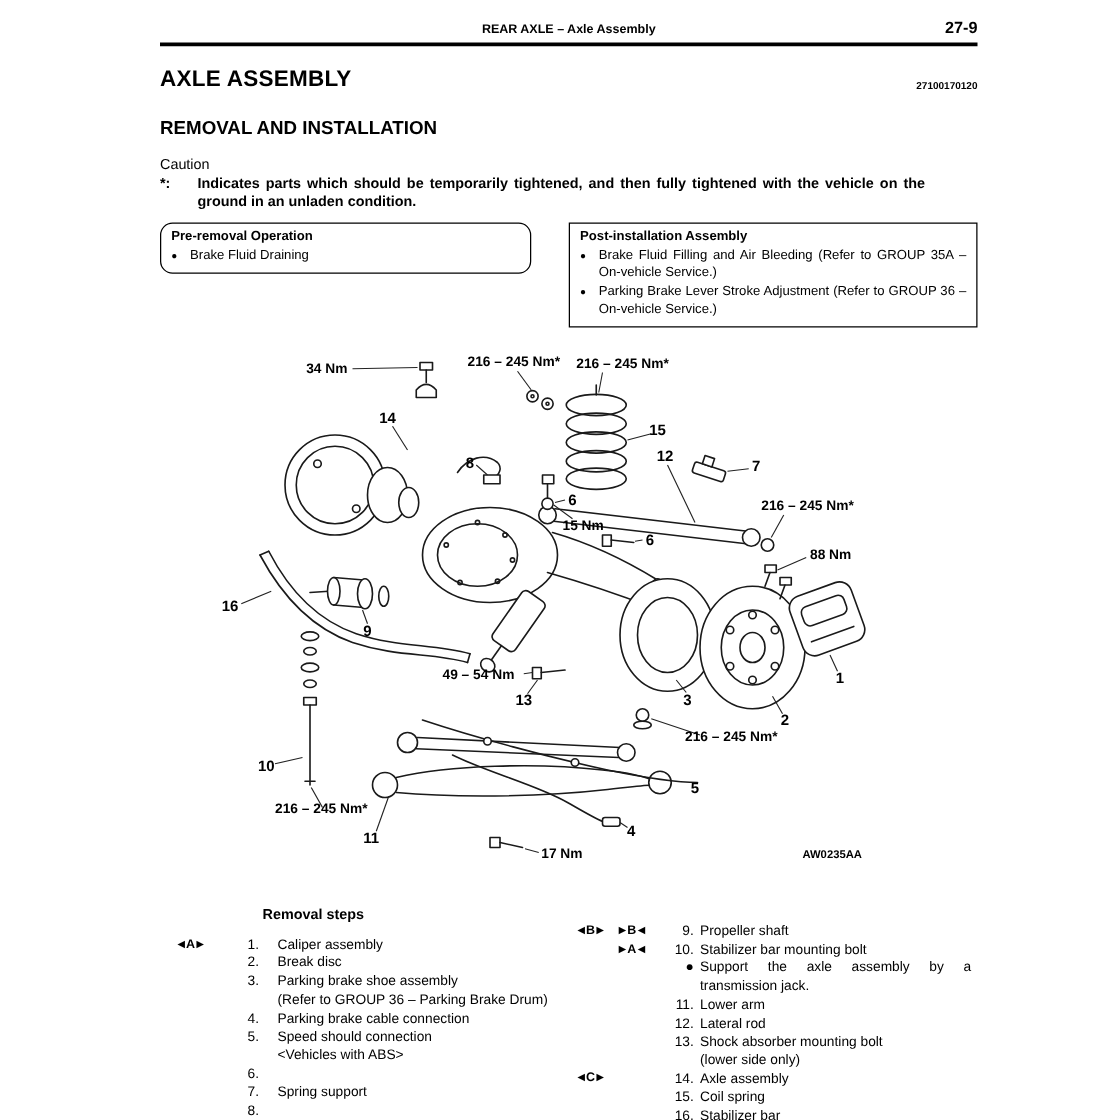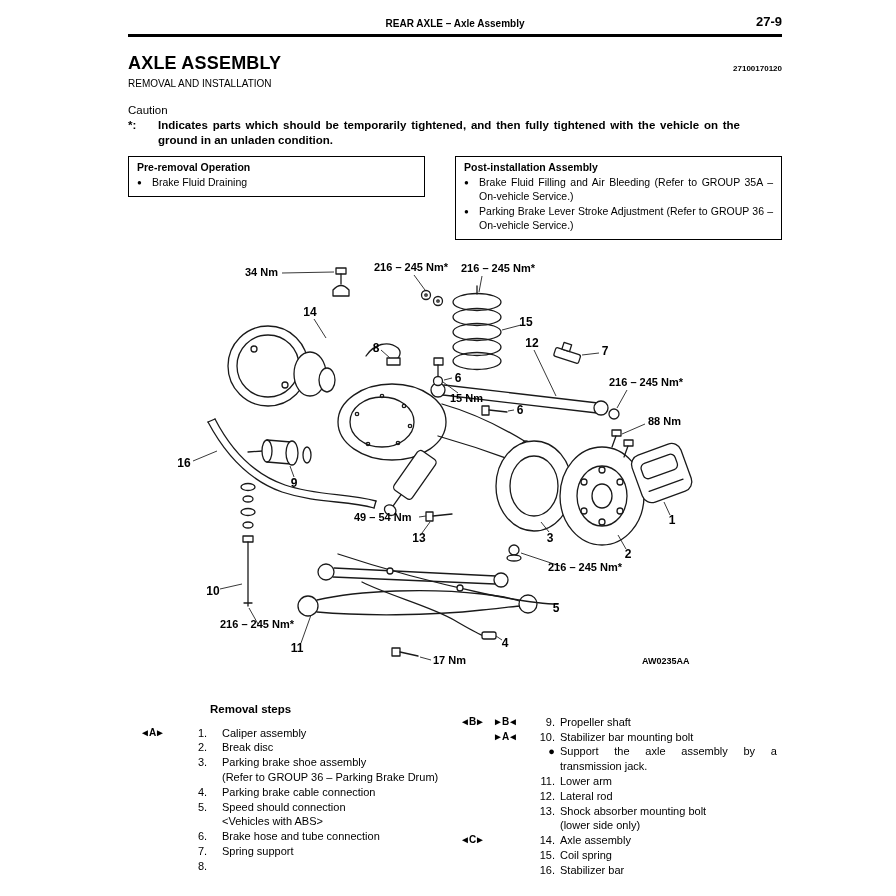--- a/index.html
+++ b/index.html
@@ -10,31 +10,31 @@
   
   .topbar { display:grid; grid-template-columns:1fr auto 1fr; align-items:end;
             border-bottom:3px solid #000; padding-bottom:5px; }
   .sec-title { font-weight:bold; font-size:10px; white-space:nowrap; }
   .pagenum { font-weight:bold; font-size:13px; justify-self:end;margin-left:44px; }
 
   .title-row { display:flex; justify-content:space-between; align-items:flex-end; margin-top:16px; }
   .title-row h1 { font-size:18px; font-weight:bold; letter-spacing:0.2px; }
   .doccode { font-size:8px; font-weight:bold; padding-bottom:1px; }
 
-  h2.proc { font-size:10px; font-weight:normal; margin-top:4px; }
+  h2.proc { font-size:15px; font-weight:bold; margin-top:20px; }
 
   .caution { margin-top:15px; }
   .caution-head { font-size:11.5px; font-weight:normal; }
   .caution-body { display:flex; margin-top:2px; font-size:11.5px; font-weight:bold; line-height:1.28; }
   .star { width:30px; }
   .ctext { max-width:582px; text-align:justify; }
 
   .op-boxes { display:flex; gap:30px; align-items:flex-start; margin-top:9px; }
   .op-box { border:1.5px solid #000; padding:4px 8px 6px 8px; font-size:10.5px; line-height:1.32; }
-  .op-box.pre  { width:298px; }
+  .op-box.pre  { width:298px;border-radius:10px; }
   .op-box.post { width:328px; }
   .op-title { font-weight:bold; }
   .op-item { display:flex; margin-top:1px; }
   .bullet { width:15px; font-size:8px; padding-top:2px; }
   .op-text { flex:1; text-align:justify; }
 
   .diagram-wrap { margin-top:14px; margin-left:2px; }
   .svg-t { font:bold 11px "Liberation Sans", sans-serif; fill:#000; }
   .svg-c { font:bold 12px "Liberation Sans", sans-serif; fill:#000; }
   .svg-f { font:bold 9px "Liberation Sans", sans-serif; fill:#000; }
@@ -379,21 +379,20 @@
         <span class="ml mk"></span>
         <span class="num">5.</span>
         <span class="txt">
           <span>Speed should connection</span>
           <span class="cont">&lt;Vehicles with ABS&gt;</span>
         </span>
       </div>
       <div class="srow">
         <span class="ml mk"></span>
         <span class="num">6.</span>
-        <span class="txt">Brake hose and tube connection</span>
       </div>
       <div class="srow">
         <span class="ml mk"></span>
         <span class="num">7.</span>
         <span class="txt">Spring support</span>
       </div>
       <div class="srow">
         <span class="ml mk"></span>
         <span class="num">8.</span>
       </div>

